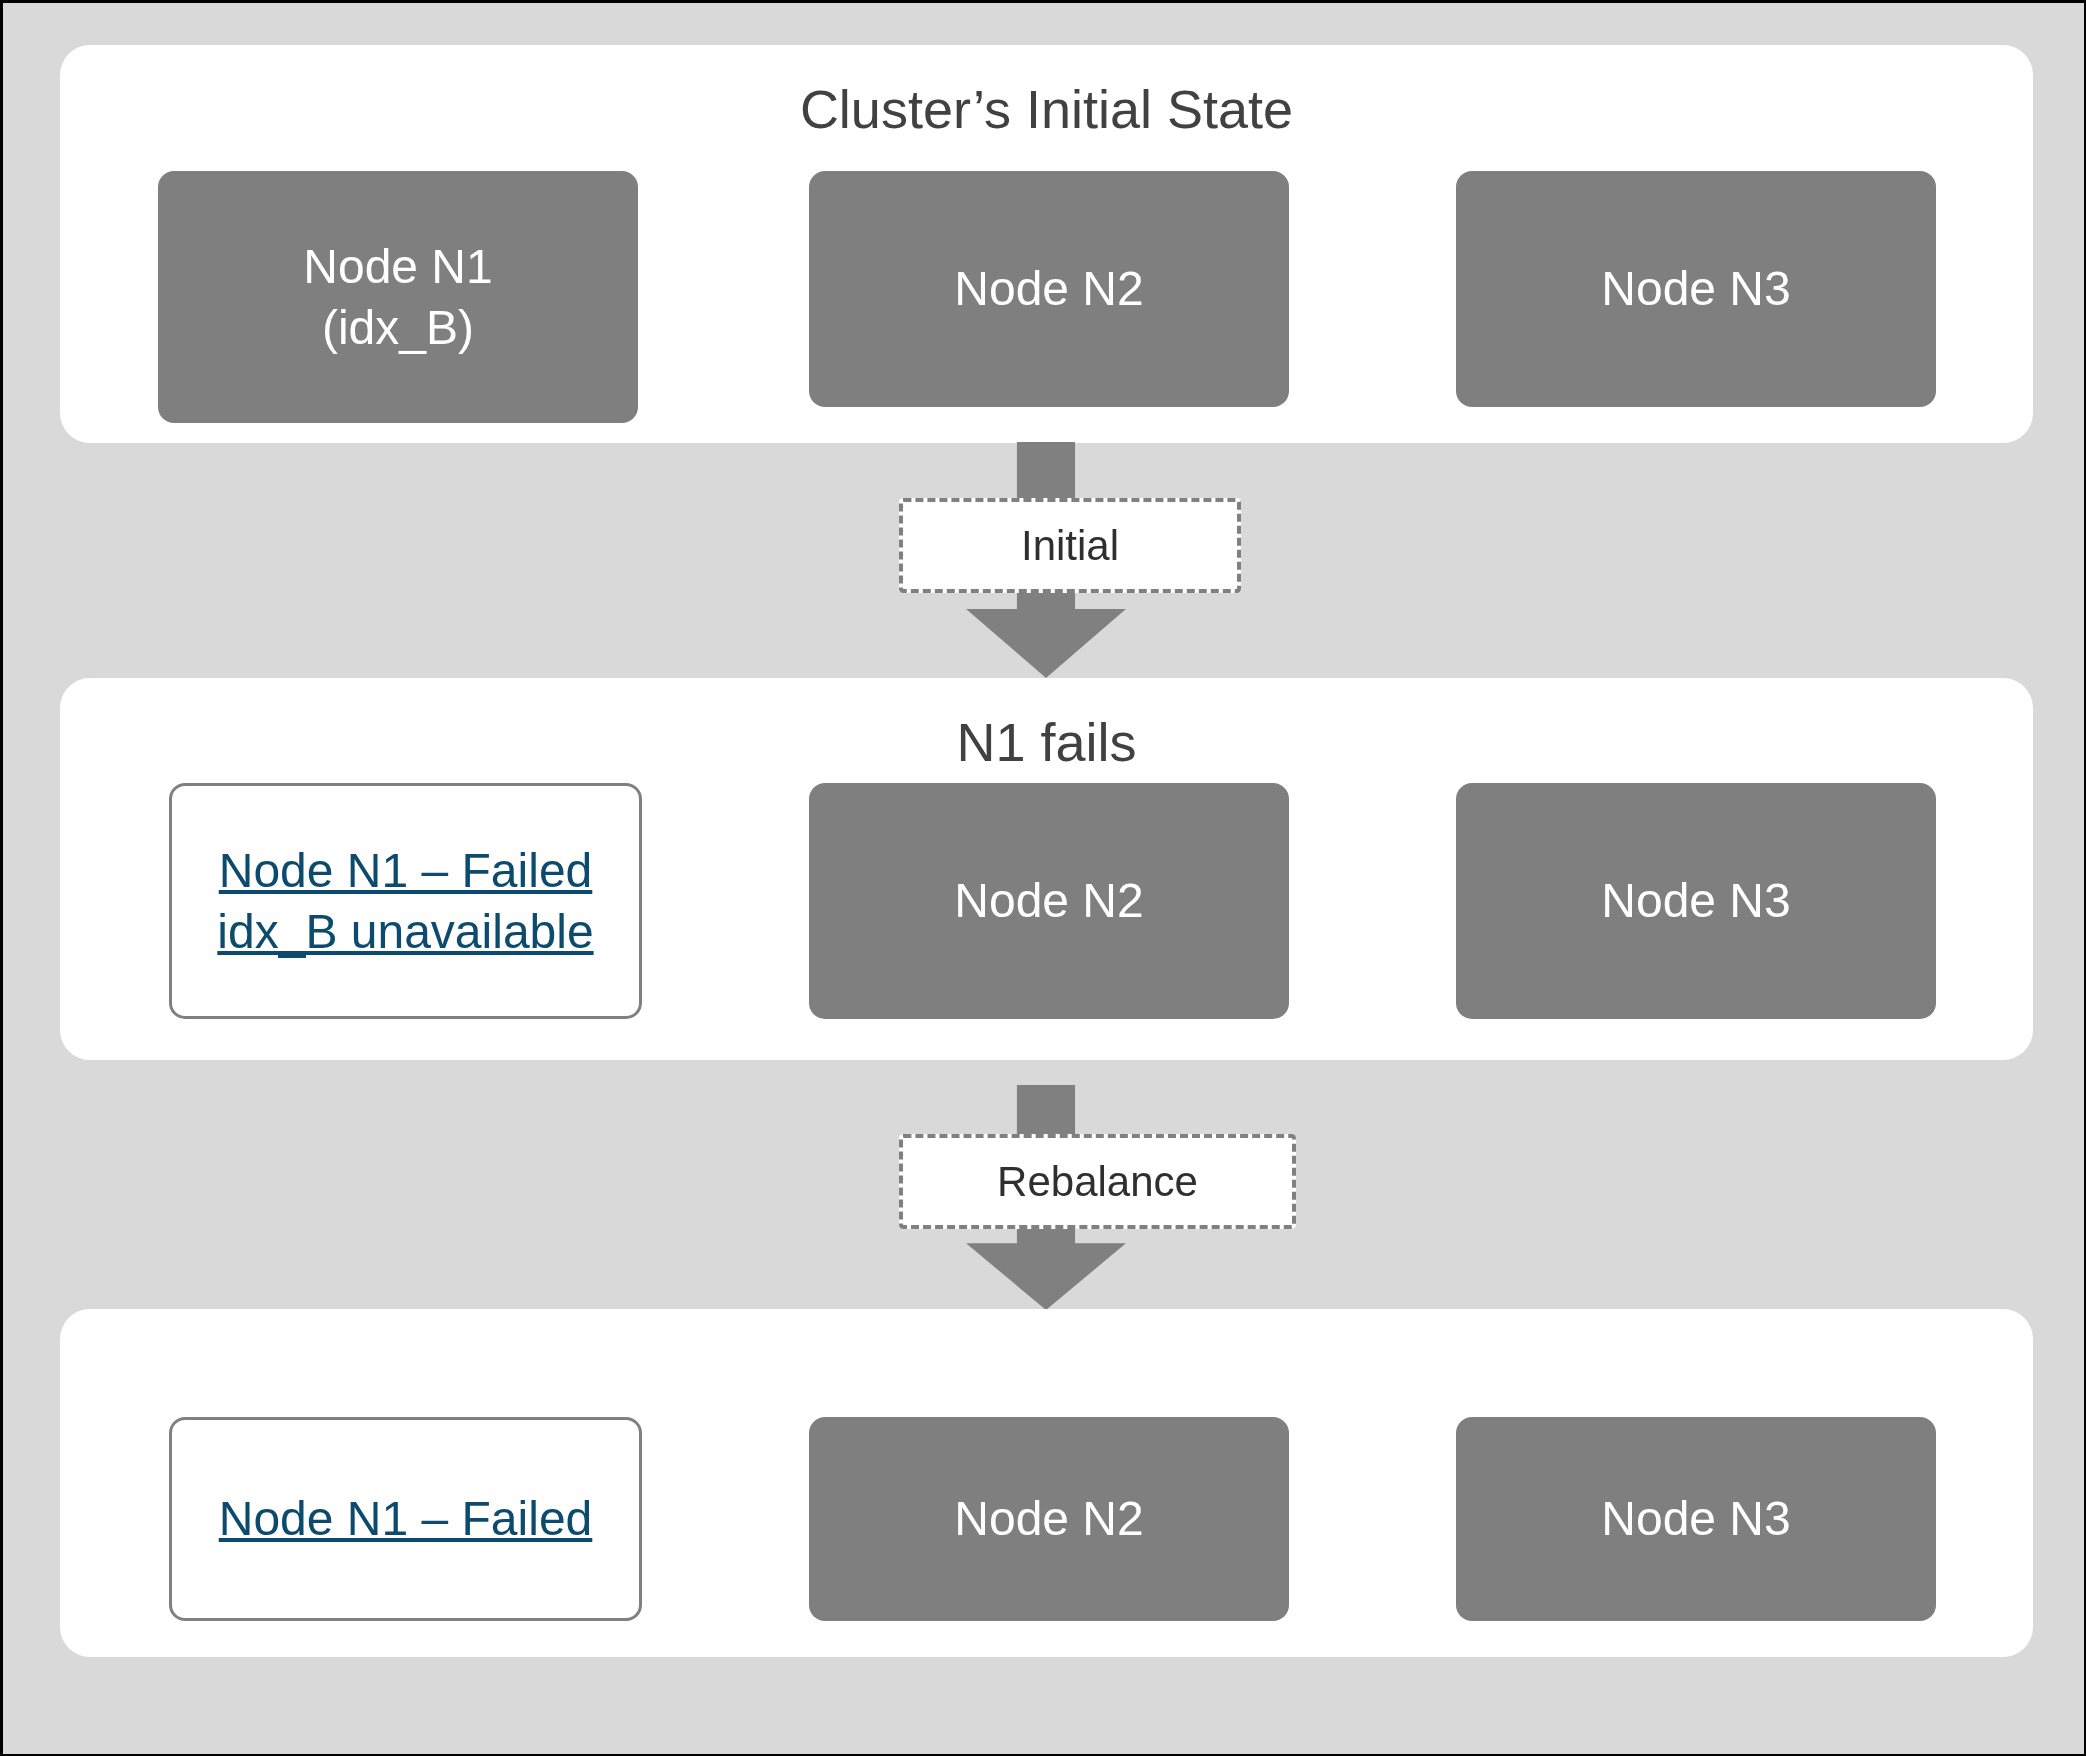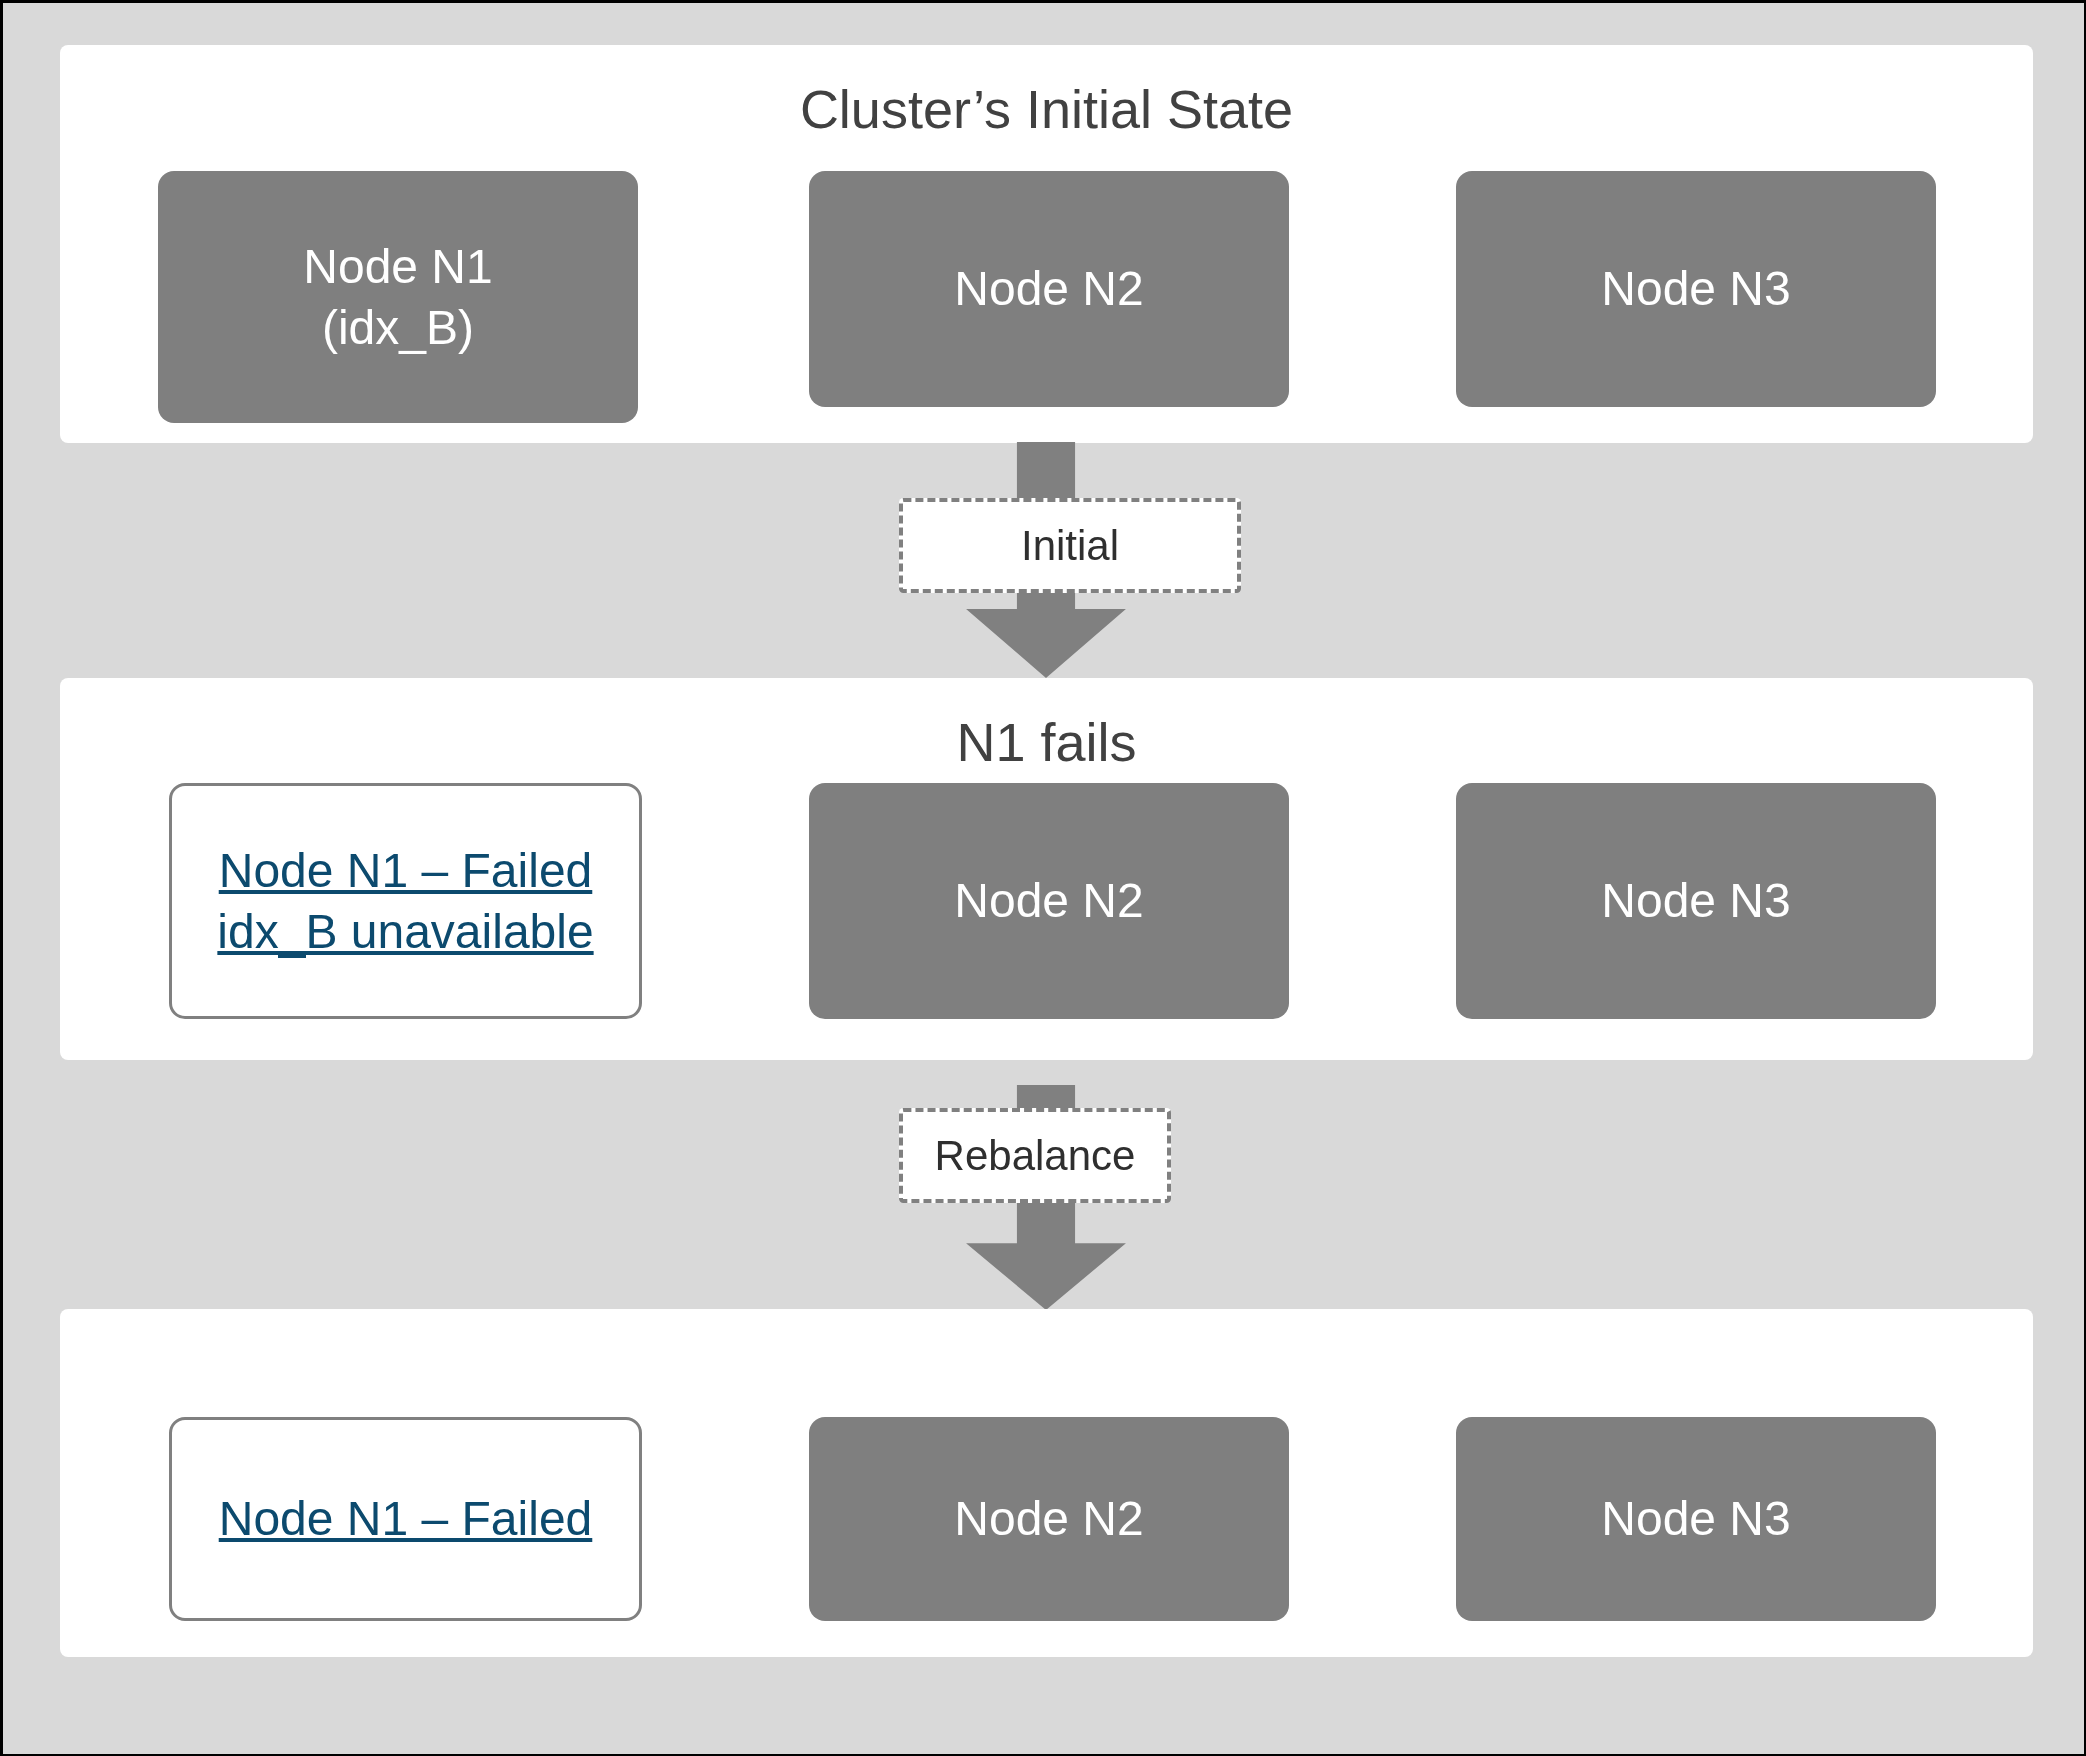--- a/index.html
+++ b/index.html
@@ -15,21 +15,21 @@
     border: 3.6px solid #000000;
     box-sizing: border-box;
     font-family: "Liberation Sans", "DejaVu Sans", sans-serif;
     overflow: hidden;
   }
 
   
   .panel {
     position: absolute;
     background: #ffffff;
-    border-radius: 8px;
+    border-radius: 30px;
     box-sizing: border-box;
   }
   .panel-title {
     position: absolute;
     left: 0;
     right: 0;
     text-align: center;
     color: #414141;
     font-size: 54px;
     line-height: 1.1;
@@ -137,21 +137,21 @@
     <div class="node filled" style="left:1396px; top:105px; width:480px; height:236px;">
       <span class="node-label">Node N3</span>
     </div>
   </div>
 
   <div class="connector" style="left:934px; top:1082px; height:225px;">
     <svg viewBox="0 0 300 310" preserveAspectRatio="none">
       <path d="M 110 0 L 190 0 L 190 218 L 260 218 L 150 310 L 40 218 L 110 218 Z" fill="#808080"></path>
     </svg>
   </div>
-  <div class="connector-label" style="left:896px; top:1105px; width:272px; height:95px;">
+  <div class="connector-label" style="left:896px; top:1131px; width:397px; height:95px;">
     <span>Rebalance</span>
   </div>
 
   <div class="panel" style="left:57px; top:1306px; width:1973px; height:348px;">
 
     <div class="node outlined" style="left:109px; top:108px; width:473px; height:204px;">
       <span class="node-label">Node N1 – Failed</span>
     </div>
 
     <div class="node filled" style="left:749px; top:108px; width:480px; height:204px;">

